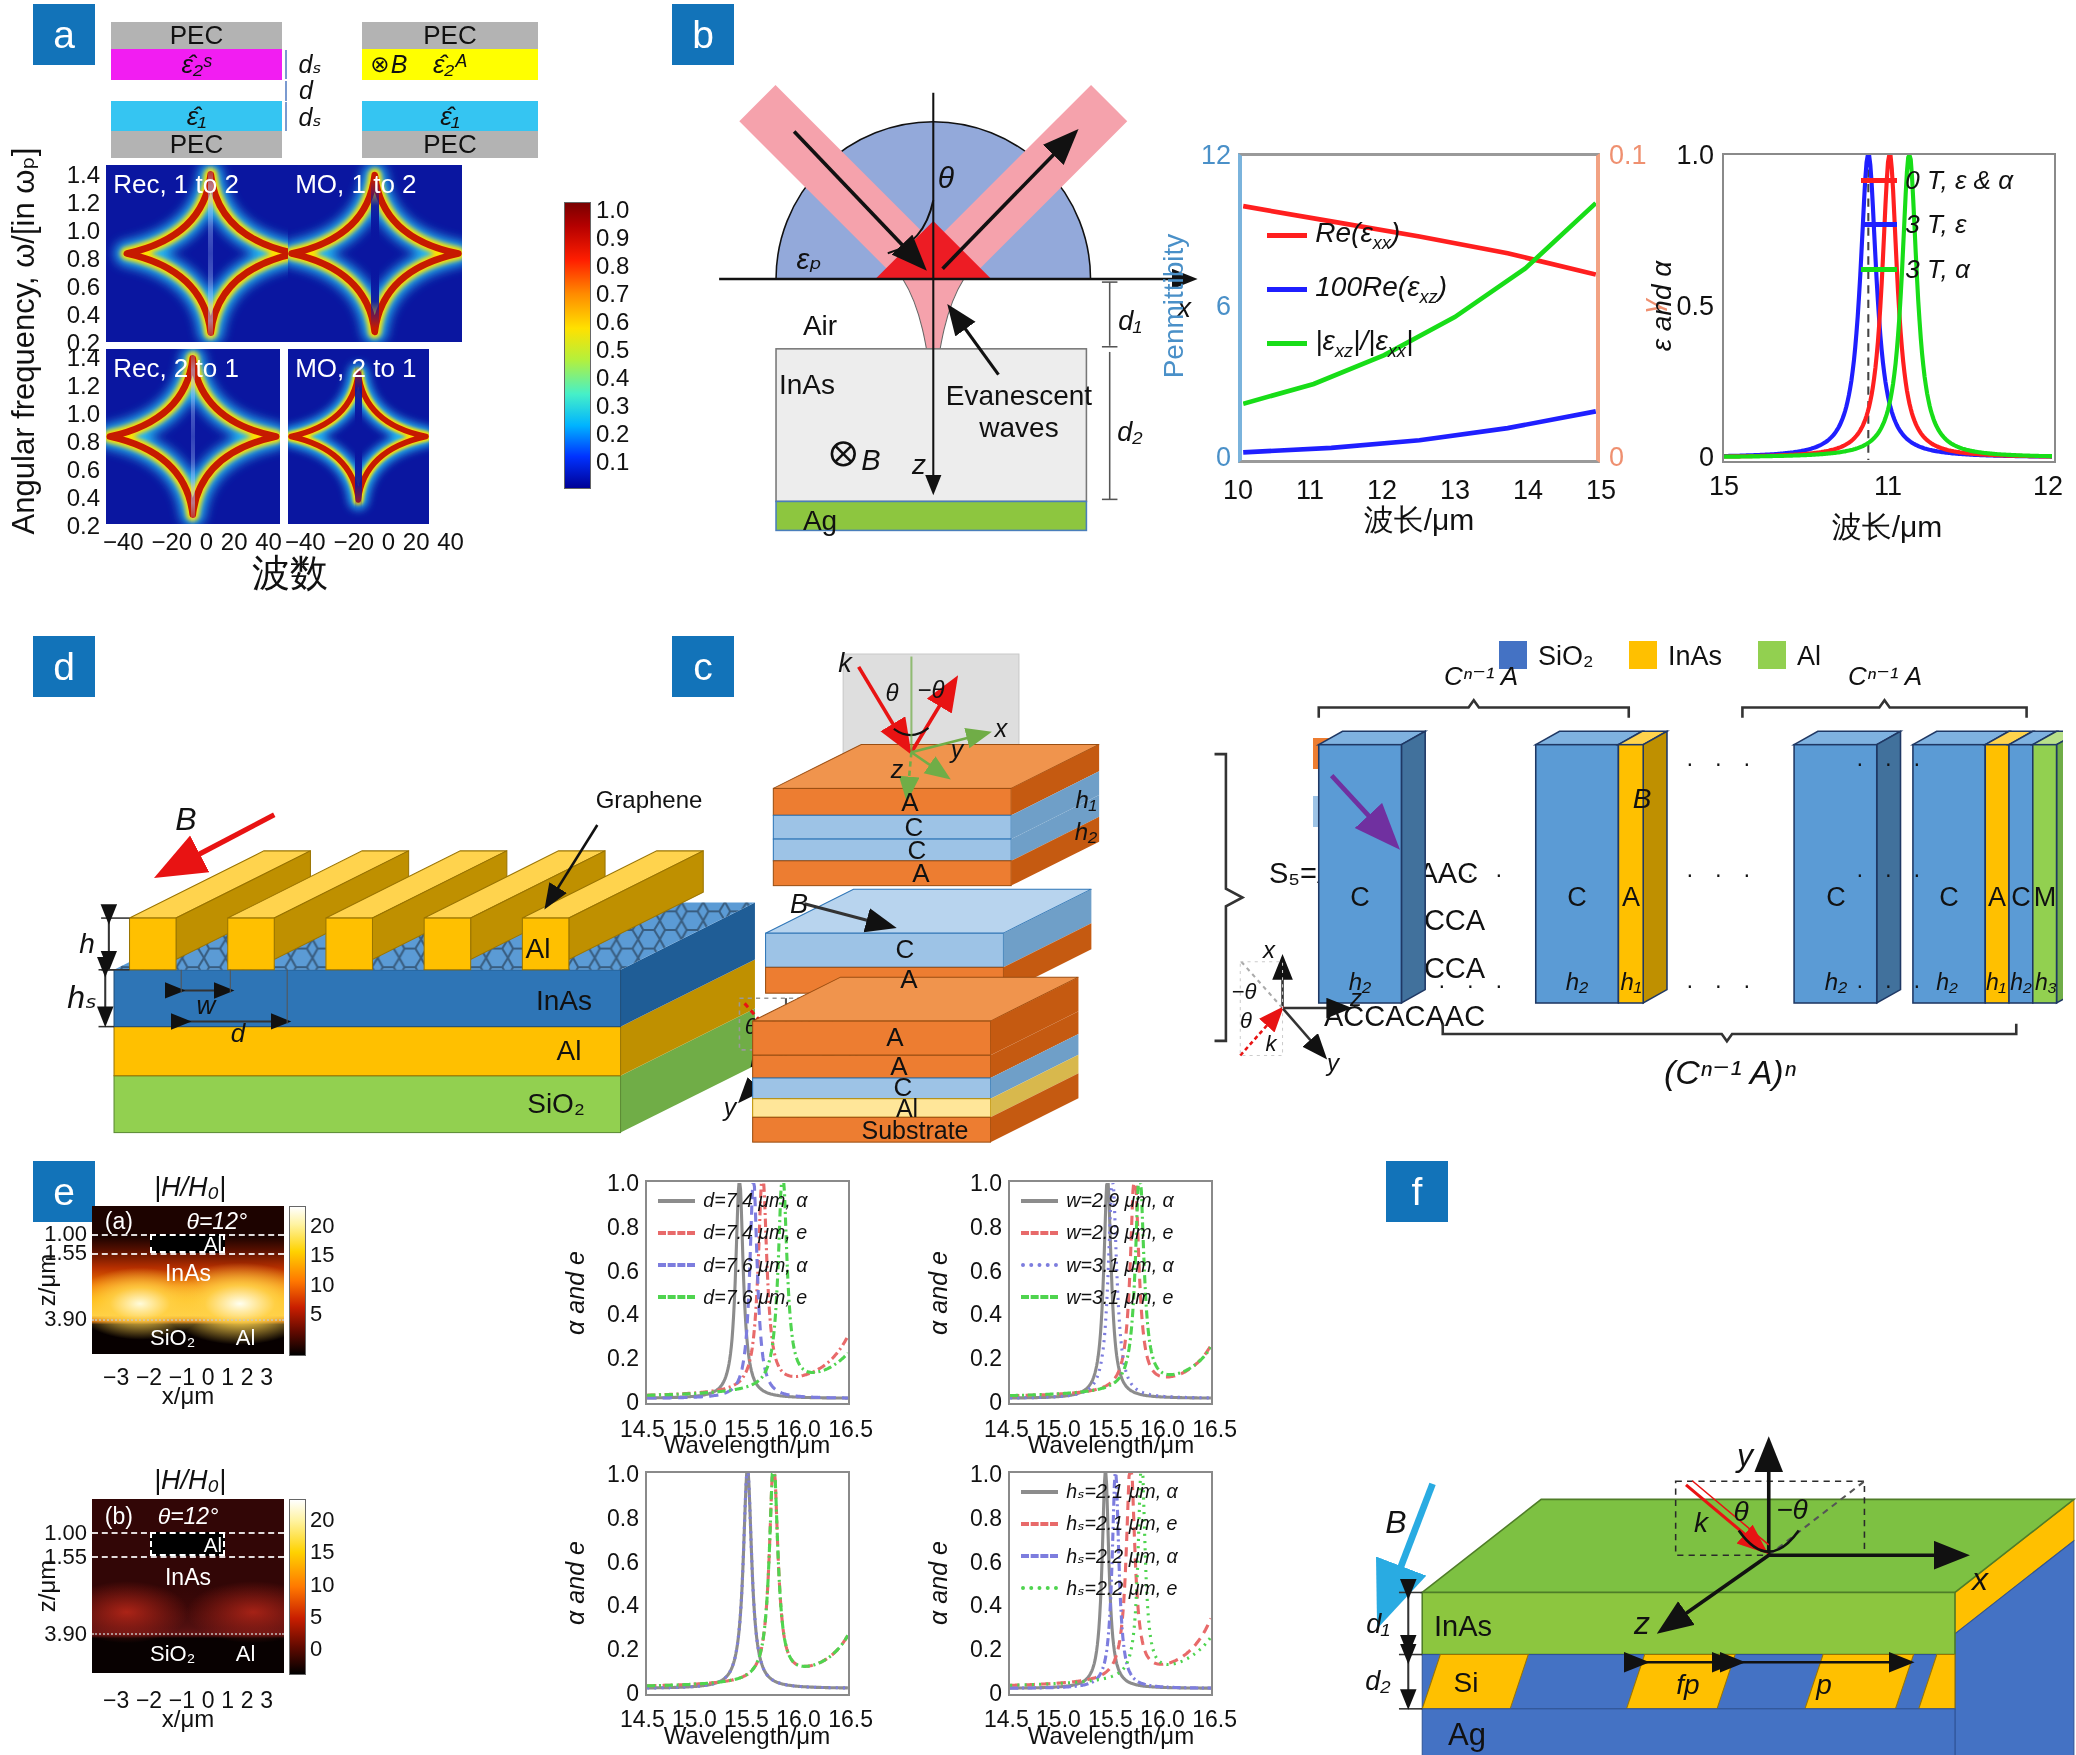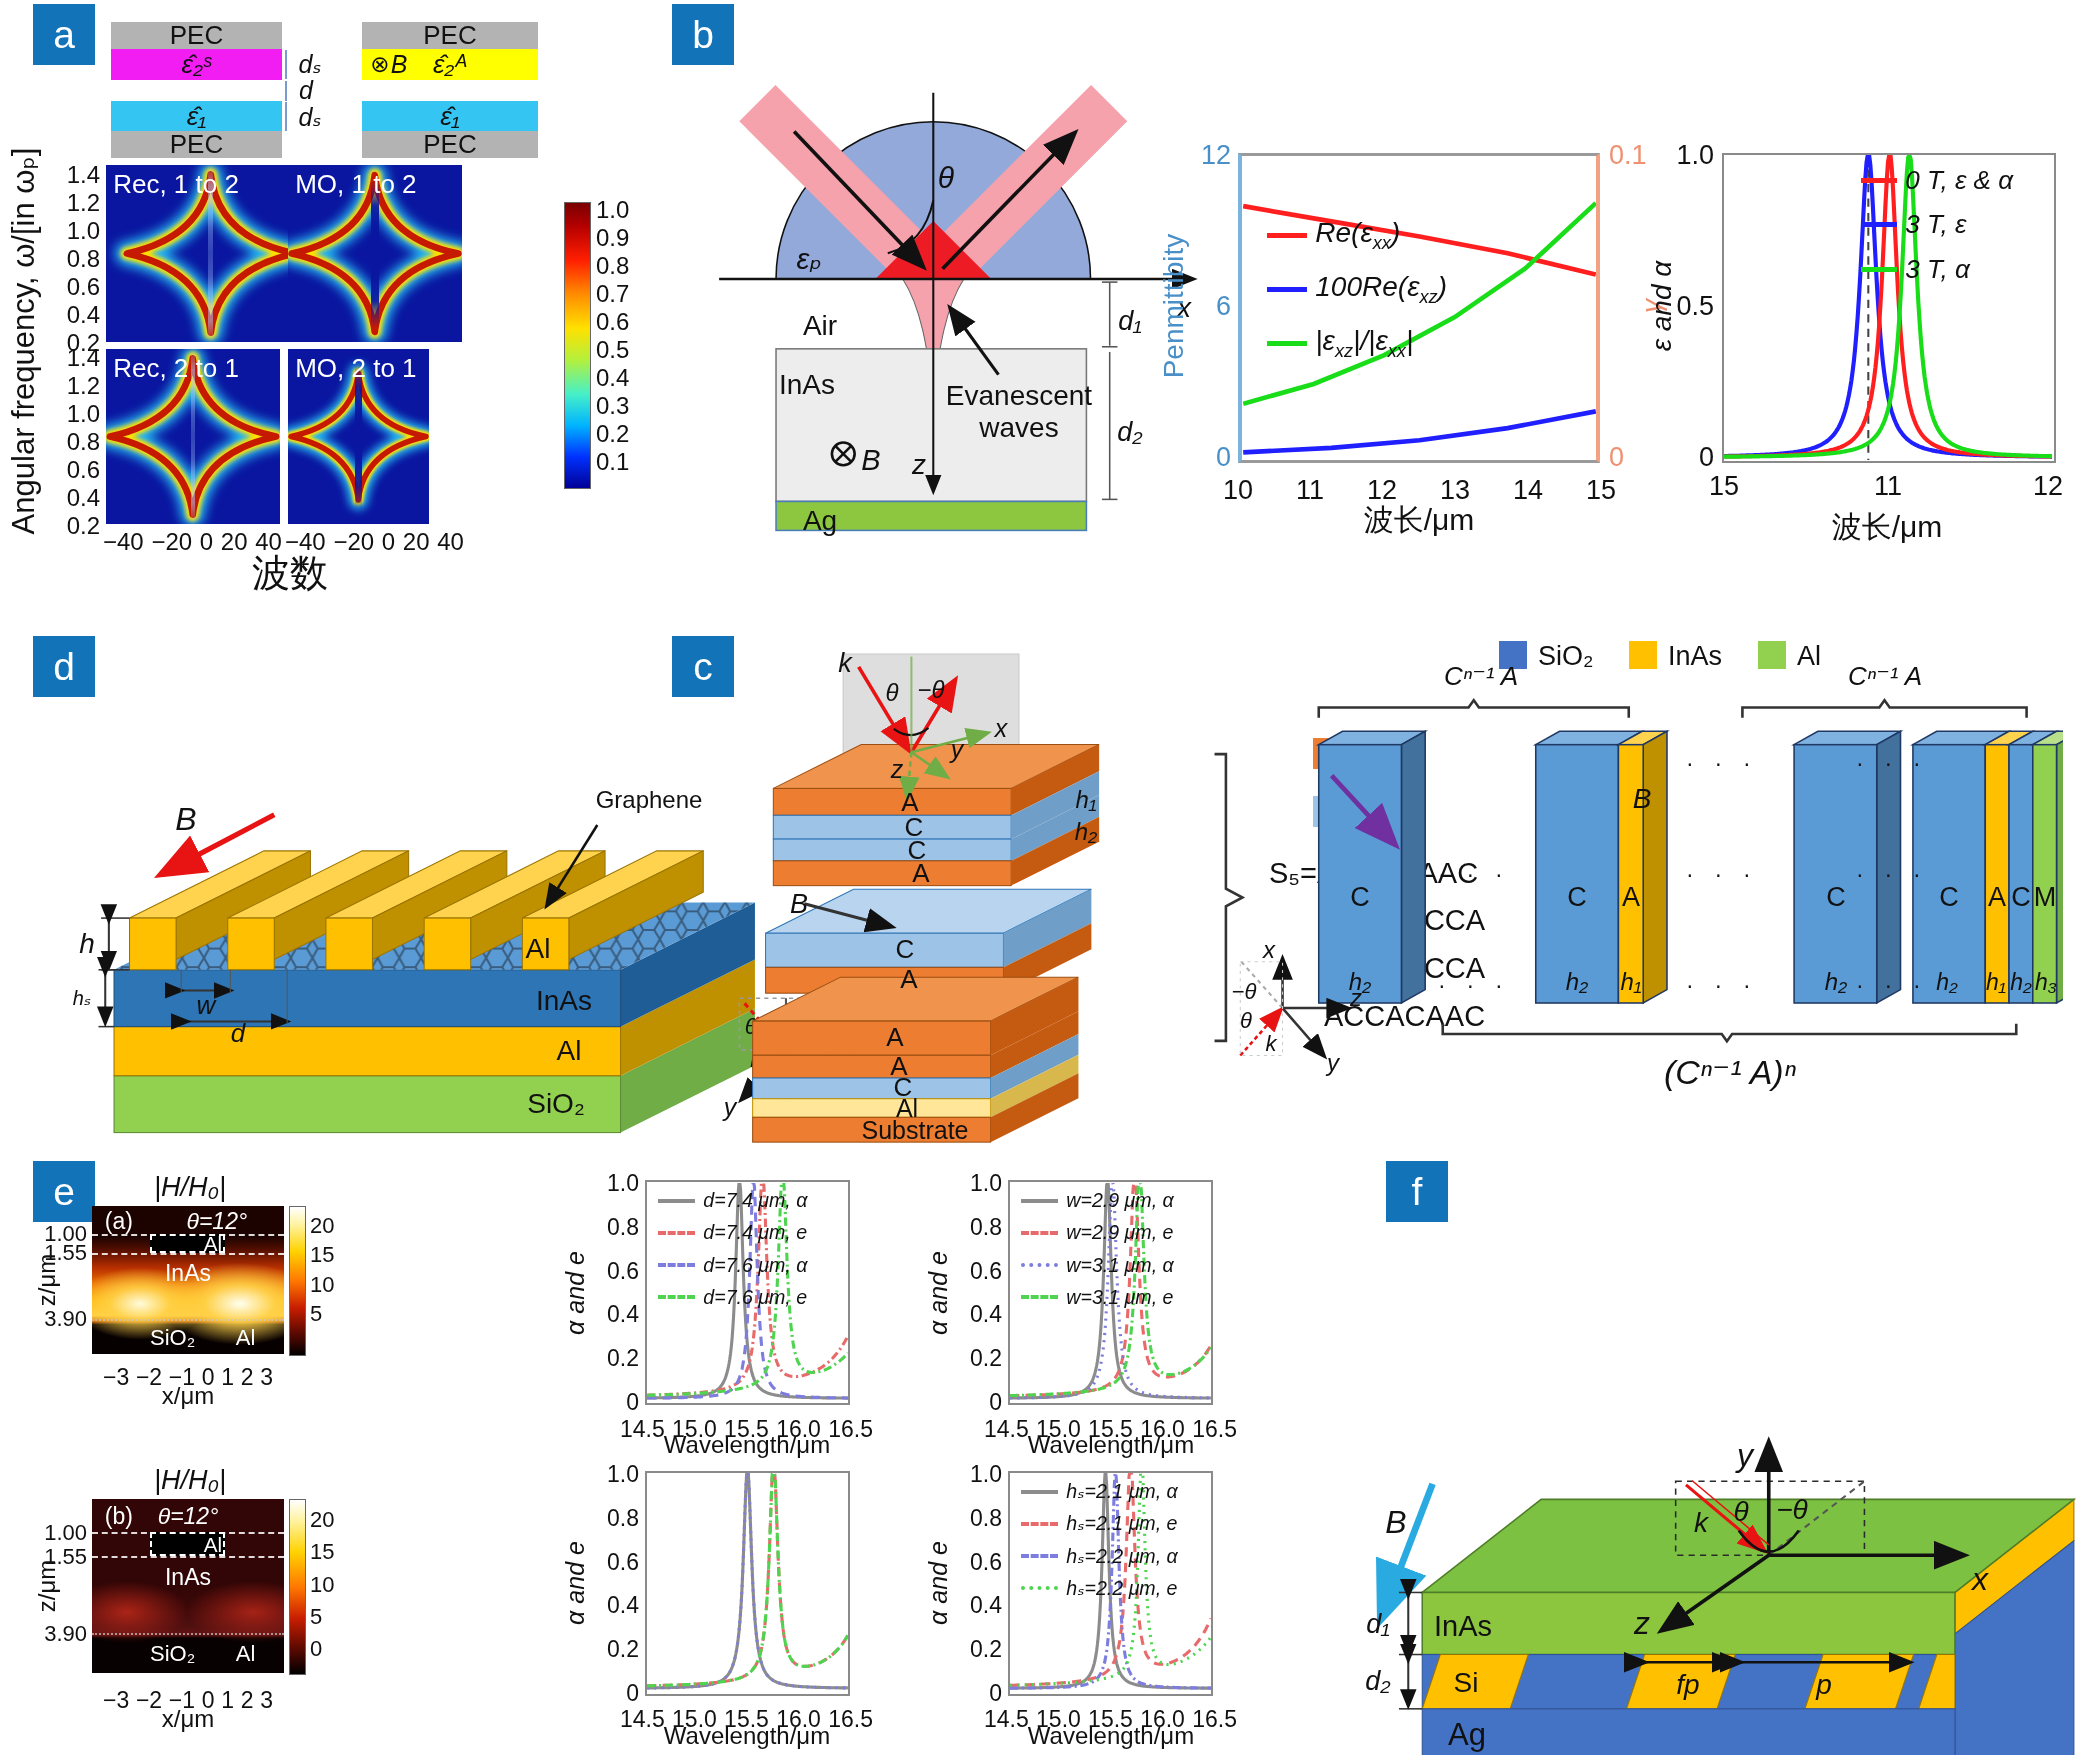--- a/index.html
+++ b/index.html
@@ -351,21 +351,21 @@
   <rect x="1330" y="600" width="180" height="100" fill="none" stroke="#999" stroke-dasharray="8 8" stroke-width="3"></rect>
   <line x1="1340" y1="610" x2="1412" y2="692" stroke="#e81313" stroke-width="6" stroke-dasharray="10 8" marker-end="url(#ar)"></line>
   <line x1="1420" y1="700" x2="1420" y2="600" stroke="#555" stroke-width="4"></line>
   <line x1="1420" y1="700" x2="1530" y2="700" stroke="#111" stroke-width="5" marker-end="url(#ab)"></line>
   <line x1="1420" y1="700" x2="1420" y2="808" stroke="#111" stroke-width="5" marker-end="url(#ab)"></line>
   <line x1="1420" y1="700" x2="1334" y2="796" stroke="#111" stroke-width="5" marker-end="url(#ab)"></line>
 </svg>
 <span class="t it" style="left:186px;top:820px;font-size:32px">B</span>
 <span class="t" style="left:649px;top:800px;font-size:24px">Graphene</span>
 <span class="t it" style="left:87px;top:944px;font-size:28px">h</span>
-<span class="t it" style="left:82px;top:998px;font-size:20px">hₛ</span>
+<span class="t it" style="left:82px;top:998px;font-size:32px">hₛ</span>
 <span class="t it" style="left:206px;top:1006px;font-size:26px">w</span>
 <span class="t it" style="left:238px;top:1034px;font-size:26px">d</span>
 <span class="t" style="left:538px;top:949px;font-size:28px">Al</span>
 <span class="t" style="left:564px;top:1001px;font-size:28px">InAs</span>
 <span class="t" style="left:569px;top:1051px;font-size:28px">Al</span>
 <span class="t" style="left:556px;top:1104px;font-size:28px">SiO₂</span>
 <span class="t it" style="left:751px;top:1026px;font-size:23px">θ</span>
 <span class="t it" style="left:799px;top:1018px;font-size:23px">−θ</span>
 <span class="t it" style="left:756px;top:1059px;font-size:23px">k</span>
 <span class="t it" style="left:854px;top:1049px;font-size:25px">x</span>

